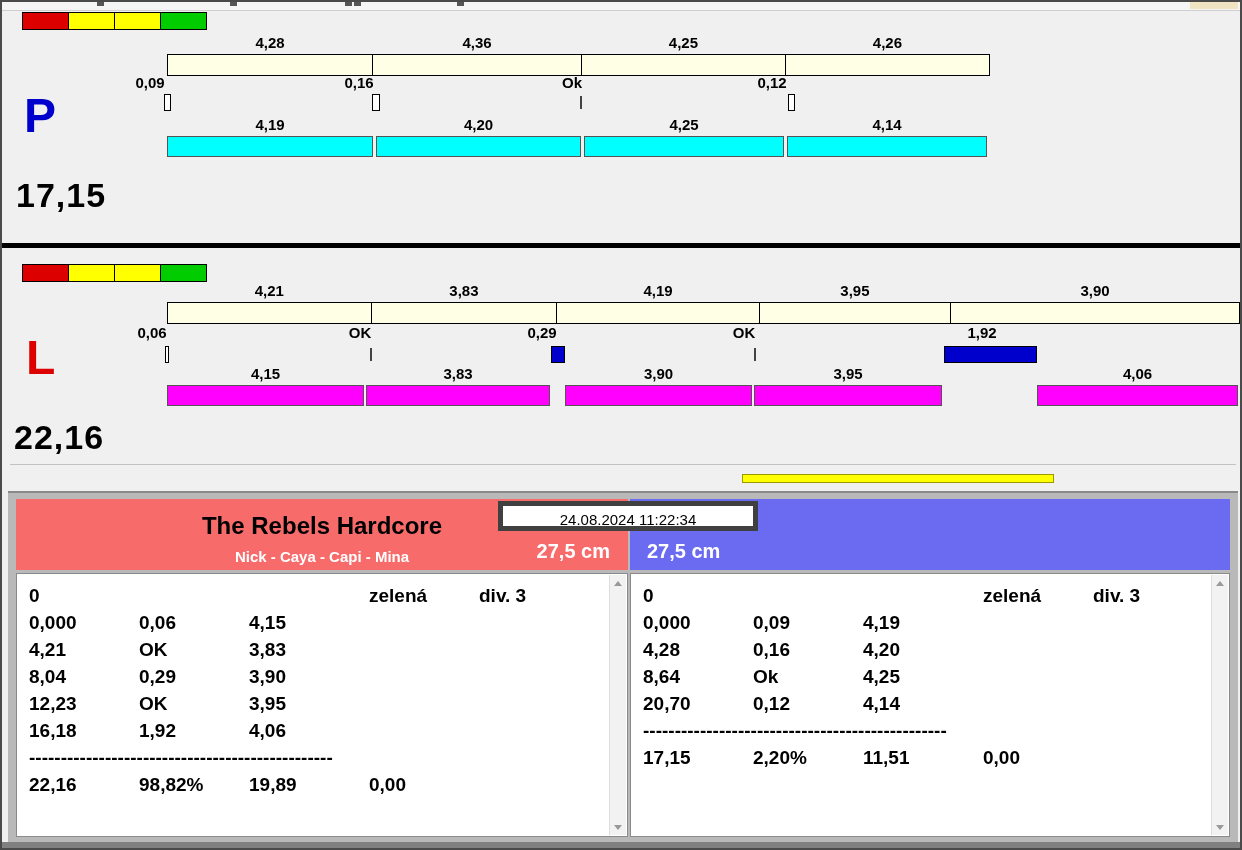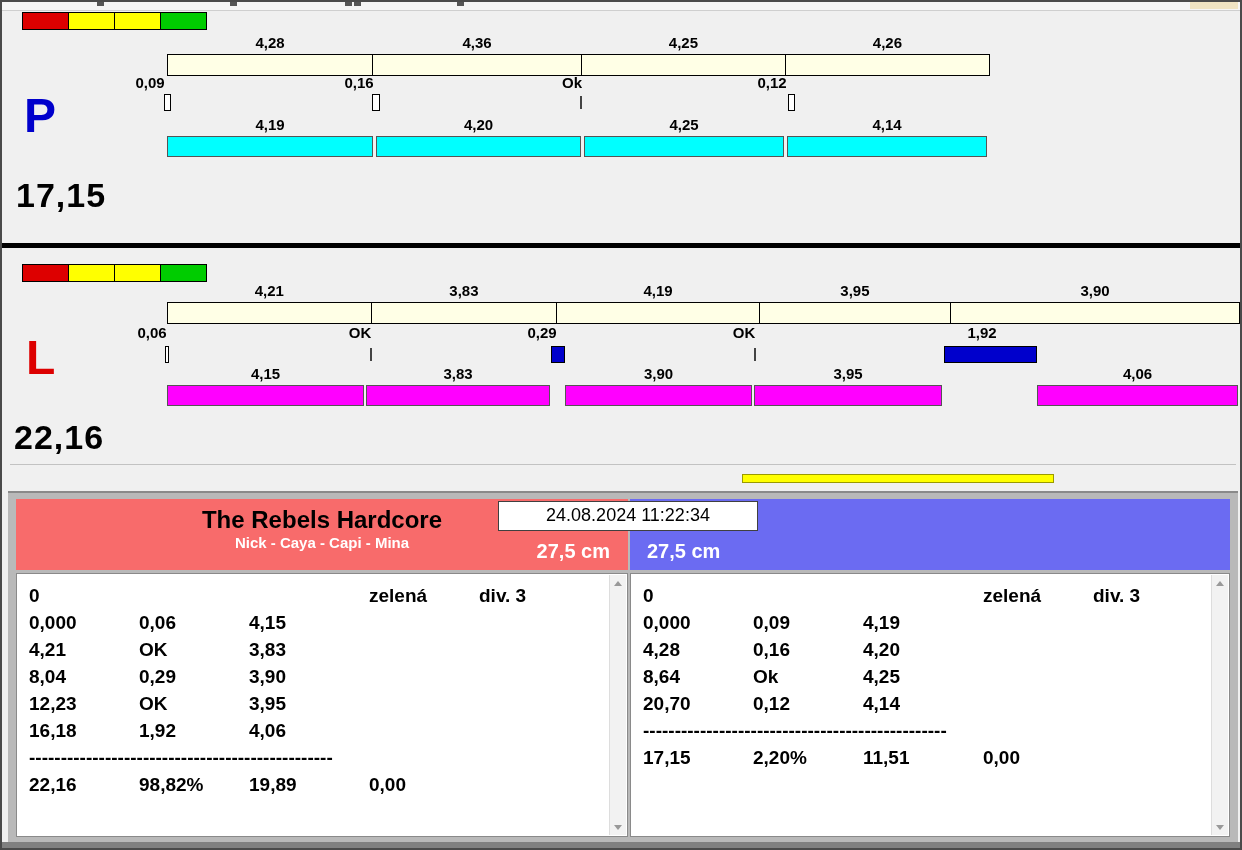--- a/index.html
+++ b/index.html
@@ -34,29 +34,29 @@
   .tick-marker{position:absolute;height:17px;box-sizing:border-box;}
   .m-box{background:#fff;border:1px solid #000;}
   .m-line{background:#444;height:13px;}
   .m-blue{border:1px solid #000;}
 
   .yellow-bar{position:absolute;left:740px;top:472px;width:312px;height:9px;border:1px solid #9a9a00;box-sizing:border-box;}
 
   
   .bottom-panel{position:absolute;left:6px;top:489px;width:1230px;height:352px;background:#b9b9b9;border-top:2px solid #8a8a8a;box-sizing:border-box;}
   .team-header{position:absolute;top:6px;height:71px;}
-  .team-header .tname{text-align:center;font-size:24px;font-weight:bold;color:#000;padding-top:7px;}
-  .team-header .tdogs{text-align:center;font-size:15px;font-weight:bold;color:#fff;margin-top:0;}
+  .team-header .tname{text-align:center;font-size:24px;font-weight:bold;color:#000;padding-top:13px;}
+  .team-header .tdogs{text-align:center;font-size:15px;font-weight:bold;color:#fff;margin-top:8px;}
   .cm-label{position:absolute;bottom:7px;font-size:20px;font-weight:bold;color:#fff;}
   .hdr-left{left:8px;width:612px;}
   .hdr-right{left:622px;width:600px;}
   .hdr-left .cm-label{right:18px;}
   .hdr-right .cm-label{left:17px;}
 
-  .datetime-box{position:absolute;left:490px;top:8px;width:260px;height:30px;background:#fff;border:1px solid #404040;box-sizing:border-box;text-align:center;font-size:18px;line-height:27px;color:#000;z-index:5;}
+  .datetime-box{position:absolute;left:490px;top:8px;width:260px;height:30px;background:#fff;border:5px solid #404040;box-sizing:border-box;text-align:center;font-size:15px;line-height:27px;color:#000;z-index:5;}
 
   .result-panel{position:absolute;top:80px;height:264px;background:#fff;border:1px solid #8a8a8a;box-sizing:border-box;overflow:hidden;}
   .rp-left{left:8px;width:612px;}
   .rp-right{left:622px;width:600px;}
   .rows{position:absolute;left:0;top:8px;right:18px;}
   .trow{display:grid;grid-template-columns:110px 110px 120px 110px 1fr;height:27px;line-height:27px;padding-left:12px;font-size:19px;font-weight:bold;color:#000;white-space:nowrap;}
   .trow.sep span{grid-column:1 / -1;letter-spacing:0;}
 
   .scrollbar{position:absolute;right:1px;top:1px;bottom:1px;width:16px;background:#f2f2f2;border-left:1px solid #ddd;}
   .sb-btn{position:absolute;left:0;width:16px;height:16px;display:flex;align-items:center;justify-content:center;}

